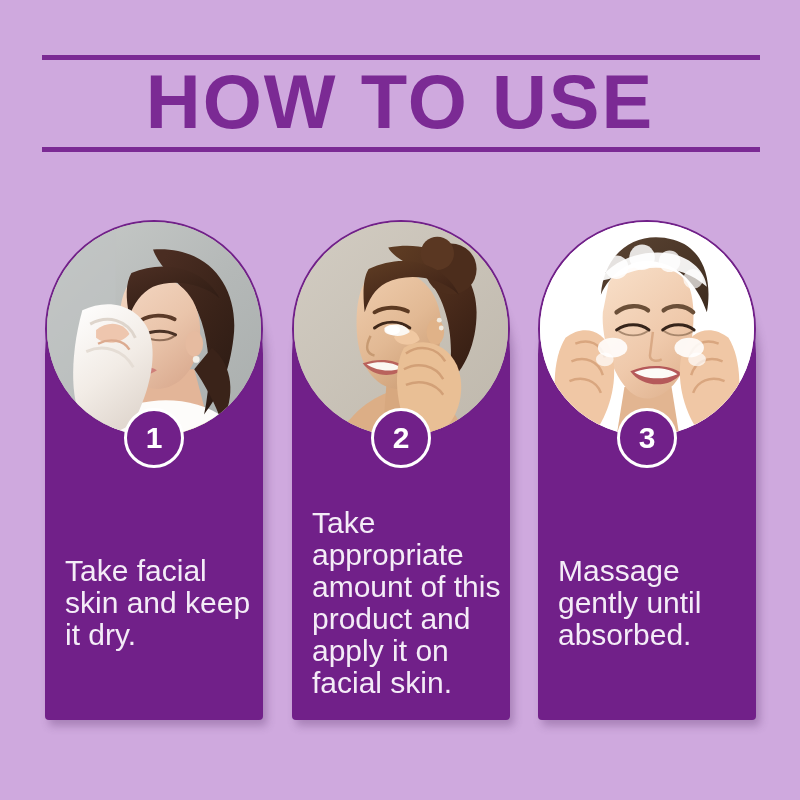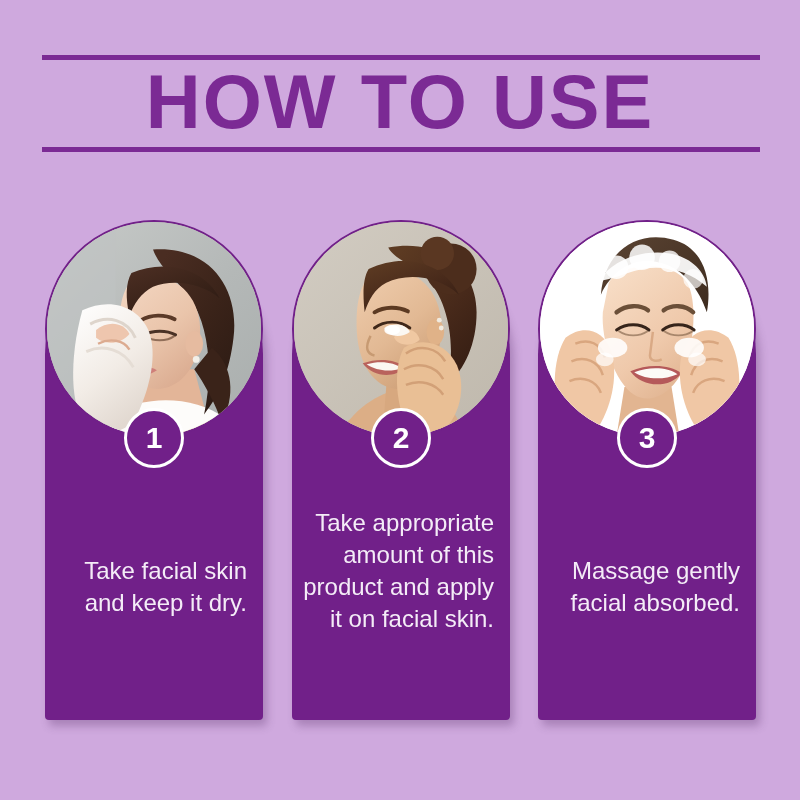--- a/index.html
+++ b/index.html
@@ -100,25 +100,25 @@
     align-items:center;
     justify-content:center;
     color:#ffffff;
     font-size:30px;
     font-weight:bold;
     line-height:1;
   }
 
   .card-caption {
     position:absolute;
-    left:0;
+    left:20px;
     width:202px;
-    text-align:right;
+    text-align:left;
     color:#f4ecf7;
-    font-size:24px;
+    font-size:30px;
     line-height:32px;
   }
 
   
   .cap-2line { top:310px; }
   .cap-5line { top:262px; }
 </style>
 </head>
 <body>
 
@@ -339,17 +339,17 @@
           <ellipse cx="152" cy="128" rx="15" ry="10" fill="#ffffff" opacity="0.88"></ellipse>
           <ellipse cx="66" cy="140" rx="9" ry="7" fill="#ffffff" opacity="0.7"></ellipse>
           <ellipse cx="160" cy="140" rx="9" ry="7" fill="#ffffff" opacity="0.7"></ellipse>
         </svg>
       </div>
 
       <div class="step-badge">
         <span>3</span>
       </div>
 
-      <div class="card-caption cap-2line">Massage gently facial absorbed.</div>
+      <div class="card-caption cap-2line">Massage gently until absorbed.</div>
     </div>
 
   </div>
 </div>
 
 </body></html>

